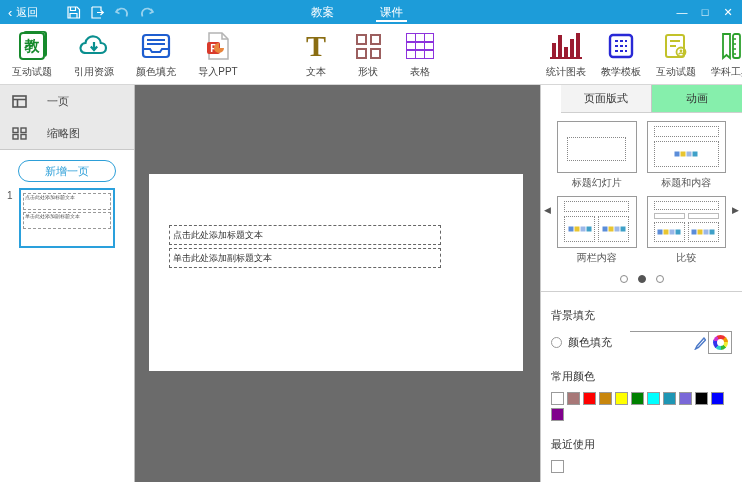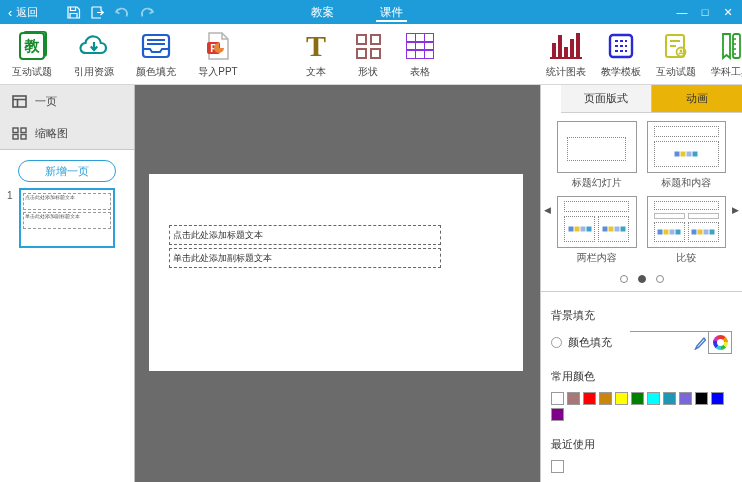--- a/index.html
+++ b/index.html
@@ -37,38 +37,38 @@
   .sq4 { display:grid; grid-template-columns:11px 11px; grid-template-rows:11px 11px; gap:3px; }
   .sq4 div { border:2px solid #9c5f5f; }
   .grid9 { display:grid; grid-template-columns:repeat(3,9px); grid-template-rows:8px 8px 8px; }
   .grid9 div { border:1.5px solid #8d32dd; margin:-0.75px; }
   .bars { display:flex; align-items:flex-end; gap:2px; border-bottom:2px solid #9b1b30; padding:0 2px 0 2px; }
   .bars i { display:block; width:4px; background:#9b1b30; }
 
   
   .sidebar { position:absolute; left:0; top:85px; width:135px; height:397px; background:#fff; border-right:1px solid #bdbdbd; }
   .views { background:#e9e9e9; border-bottom:1px solid #c9c9c9; }
-  .view-item { height:32px; display:flex; align-items:center; gap:8px; padding-left:12px; color:#444; cursor:pointer; }
+  .view-item { height:32px; display:flex; align-items:center; gap:20px; padding-left:12px; color:#444; cursor:pointer; }
   .view-item svg { flex:0 0 auto; }
   .addbtn { display:block; margin:10px auto 6px; width:98px; height:22px; border:1px solid #2d9fd8; border-radius:11px; background:#fff; color:#2d9fd8; font-size:11px; text-align:center; line-height:20px; cursor:pointer; }
   .pagerow { position:relative; margin-top:4px; }
   .pagenum { position:absolute; left:7px; top:2px; font-size:10px; color:#555; }
   .thumb { position:absolute; left:19px; top:0; width:96px; height:60px; background:#fff; border:2px solid #2aa0dc; padding:3px 2px; cursor:pointer; }
   .thumb .ph { border:1px dashed #999; font-size:5px; line-height:1.2; color:#555; padding:0 1px; margin-bottom:2px; height:17px; overflow:hidden; }
 
   
   .canvas { position:absolute; left:135px; top:85px; width:405px; height:397px; background:#6b6b6b; }
   .slide { position:absolute; left:14px; top:89px; width:374px; height:197px; background:#fff; }
   .slide .ph { position:absolute; border:1px dashed #666; color:#333; font-size:9px; line-height:18px; padding-left:3px; white-space:nowrap; overflow:hidden; cursor:text; }
   .ph-title { left:20px; top:51px; width:272px; height:20px; }
   .ph-sub   { left:20px; top:74px; width:272px; height:20px; }
 
   
   .rpanel { position:absolute; left:540px; top:85px; width:202px; height:397px; background:#fff; border-left:1px solid #c9c9c9; }
-  .rtabs { height:28px; background:#eab308; border-bottom:1px solid #cfcfcf; display:flex;margin-left:20px; }
+  .rtabs { height:28px; background:#86efac; border-bottom:1px solid #cfcfcf; display:flex;margin-left:20px; }
   .rtab { flex:1; display:flex; align-items:center; justify-content:center; font-size:11px; color:#333; cursor:pointer; }
   .rtab + .rtab { border-left:1px solid #c6c6c6; }
   .rtab.active { background:#f3f3f3; }
 
   .tplwrap { position:relative; padding:8px 16px 0; }
   .arrow { position:absolute; top:92px; font-size:9px; color:#555; cursor:pointer; }
   .arrow.left { left:3px; } .arrow.right { right:3px; }
   .tplgrid { display:grid; grid-template-columns:1fr 1fr; column-gap:10px; row-gap:6px; }
   .tplcard { cursor:pointer; }
   .tplprev { position:relative; height:52px; border:1px solid #9a9a9a; background:#fff; }

